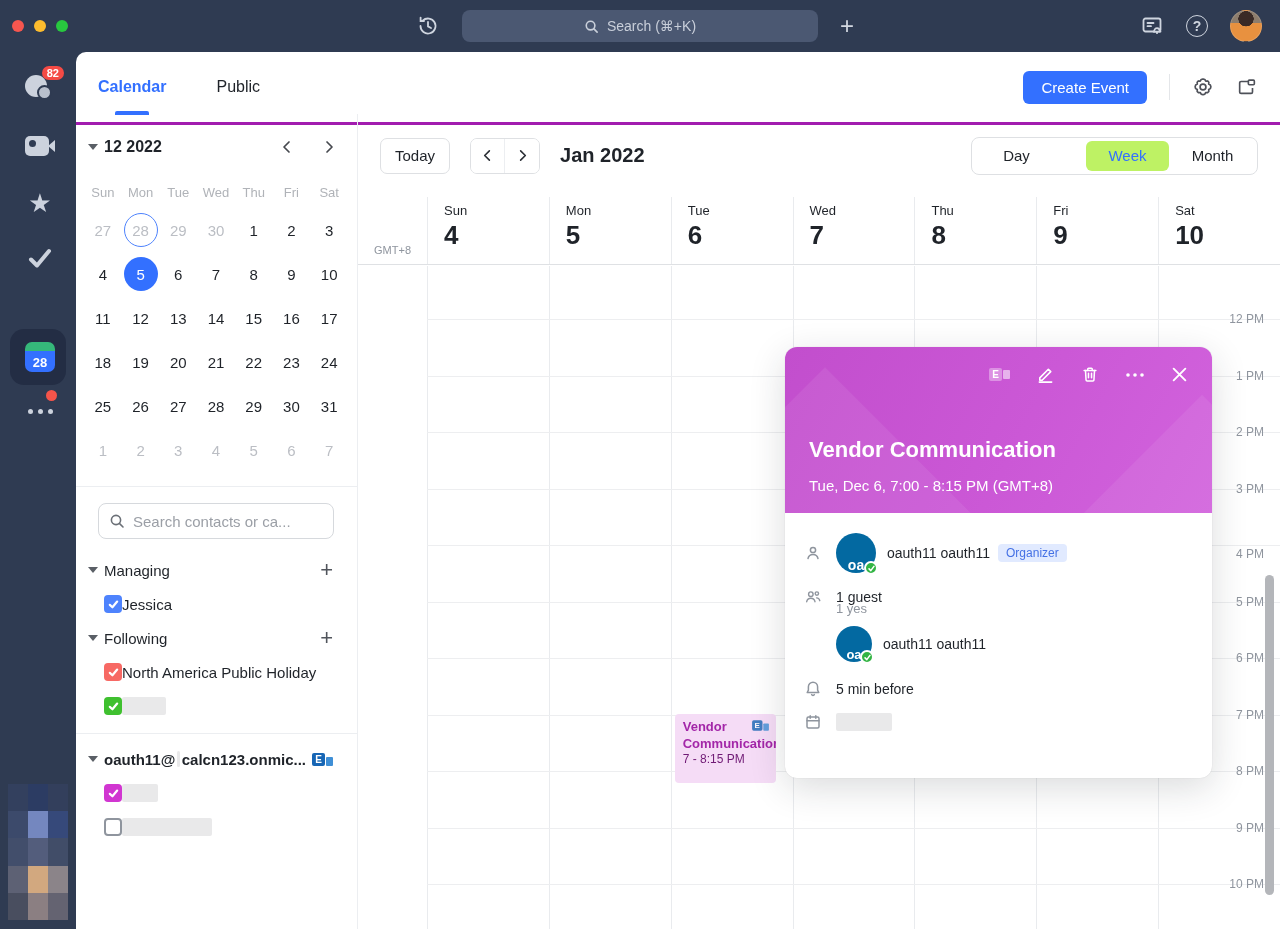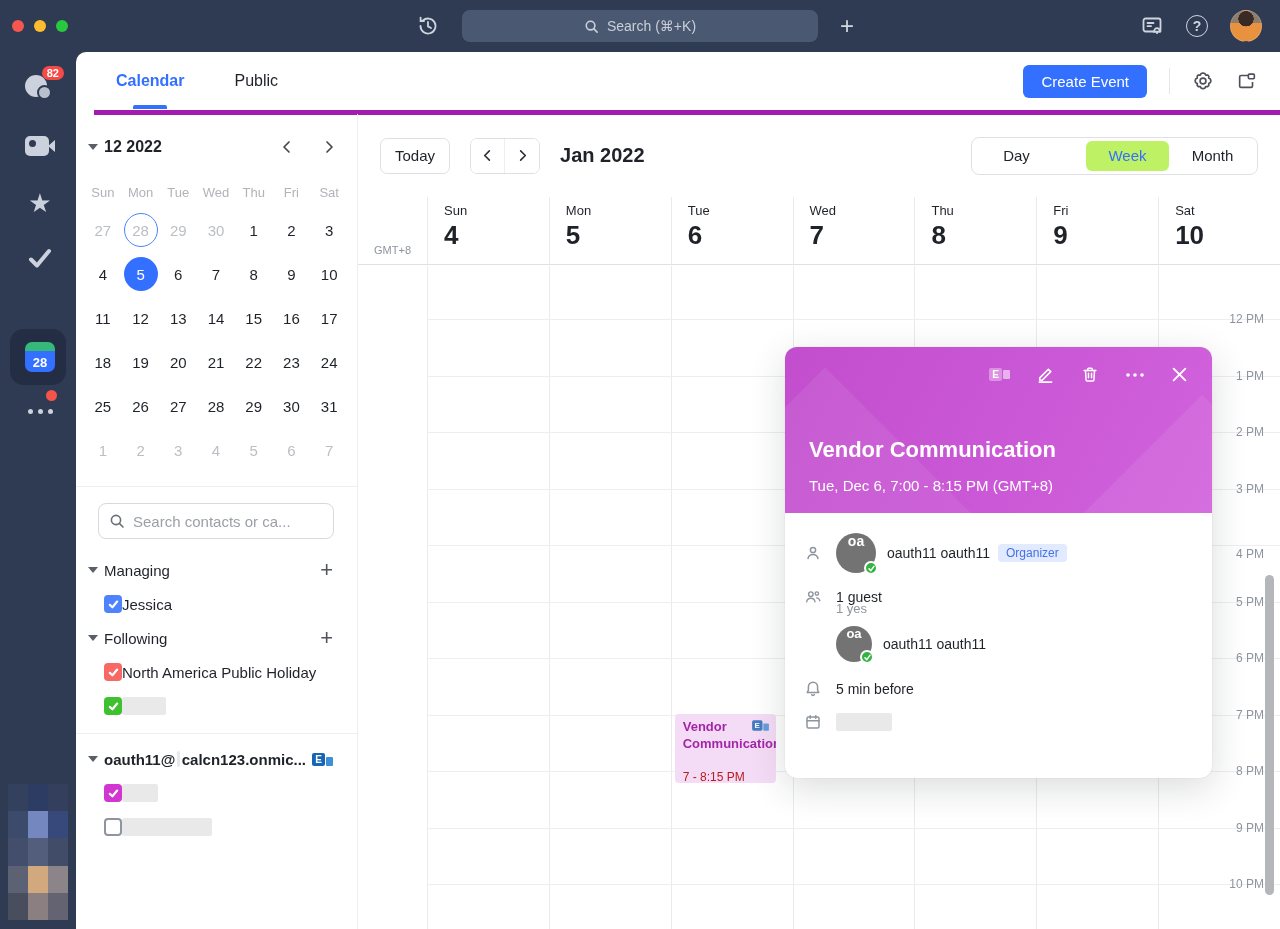--- a/index.html
+++ b/index.html
@@ -35,21 +35,21 @@
   .cam-glyph .horn { position:absolute; right:0; top:4px; width:0; height:0; border-right:7px solid #ccd2dd; border-top:6px solid transparent; border-bottom:6px solid transparent; }
   .star-glyph { font-size:26px; line-height:26px; color:#ccd2dd; }
   .cal-tile { width:30px; height:30px; border-radius:7px; background:linear-gradient(180deg,#35b87a 0 30%,#3370ff 30% 100%); color:#fff; font-size:13px; font-weight:700; display:flex; align-items:flex-end; justify-content:center; padding-bottom:2px; }
   .dots-glyph { position:relative; width:30px; height:16px; display:flex; gap:5px; align-items:flex-end; justify-content:center; }
   .dots-glyph i { width:5px; height:5px; border-radius:50%; background:#ccd2dd; }
   .dots-glyph .reddot { position:absolute; right:-2px; top:-8px; width:11px; height:11px; border-radius:50%; background:#f5544a; }
   .mosaic { position:absolute; left:8px; top:732px; width:60px; height:136px; display:grid; grid-template-columns:repeat(3,1fr); }
 
   
   .main { position:absolute; left:76px; top:52px; right:0; bottom:0; background:#fff; border-top-left-radius:10px; overflow:hidden; }
-  .app-header { position:relative; height:63px; border-bottom:5px solid #a21caf; display:flex; align-items:center;margin-left:18px; }
+  .app-header { position:relative; height:73px; border-bottom:3px solid #a21caf; display:flex; align-items:center; }
   .tab { font-size:16px; cursor:pointer; position:relative; }
   .tab.calendar { margin-left:22px; color:#3370ff; font-weight:700; }
   .tab.calendar::after { content:""; position:absolute; left:50%; transform:translateX(-50%); bottom:-19px; width:34px; height:4px; border-radius:2px 2px 0 0; background:#3370ff; }
   .tab.rooms { margin-left:50px; color:#1f2329; font-weight:400; }
   .hdr-right { position:absolute; right:22px; display:flex; align-items:center; gap:22px; }
   .create-btn { background:#3370ff; color:#fff; font-size:15px; border:none; border-radius:6px; padding:8px 18px; cursor:pointer; }
   .vdiv { width:1px; height:26px; background:#e4e6e9; }
   .ghost-ic { color:#4e5159; cursor:pointer; display:flex; }
 
   .content { position:absolute; top:62px; left:0; right:0; bottom:0; display:flex; }
@@ -108,36 +108,36 @@
   .dh-num { font-size:26px; font-weight:700; color:#1f2329; margin-top:2px; }
 
   .grid { position:absolute; top:152px; left:0; right:0; bottom:0; overflow:hidden; }
   .grid-cols { position:absolute; inset:0; display:flex; }
   .grid-cols .gutter { width:69px; flex:none; }
   .grid-cols .col { flex:1; border-left:1px solid #e9ebee; }
   .hline { position:absolute; left:69px; right:0; height:1px; background:#edeef0; }
   .hlabel { position:absolute; right:16px; font-size:12px; color:#8f959e; transform:translateY(-50%); }
   .event-block { position:absolute; left:calc(69px + (100% - 69px)*2/7 + 4px); width:calc((100% - 69px)/7 - 21px); top:448px; height:69px; background:#f5dcf6; border-radius:4px; padding:4px 6px 0 8px; cursor:pointer; overflow:hidden; }
   .event-block .t { font-size:13px; font-weight:700; color:#a326a8; line-height:17px; }
-  .event-block .tm { font-size:12px; color:#b91c1c; margin-top:18px; }
+  .event-block .tm { font-size:12px; color:#701a75; margin-top:0; }
   .event-block .ex-icon { position:absolute; right:5px; top:5px; transform:scale(.8); opacity:.8; }
 
   
   .popup { position:absolute; left:785px; top:347px; width:427px; height:431px; background:#fff; border-radius:12px; box-shadow:0 10px 36px rgba(31,35,41,.16), 0 0 1px rgba(31,35,41,.2); z-index:20; overflow:hidden; }
   .pop-head { position:relative; height:166px; background:linear-gradient(118deg,#c24ecd 0%,#cb58d6 55%,#d263dd 100%); padding:24px; overflow:hidden; }
   .pop-head::before { content:""; position:absolute; width:240px; height:240px; background:rgba(255,255,255,.07); transform:rotate(45deg); left:-80px; top:70px; }
   .pop-head::after { content:""; position:absolute; width:300px; height:300px; background:rgba(255,255,255,.07); transform:rotate(45deg); right:-140px; top:110px; }
   .pop-icons { position:absolute; top:18px; right:24px; display:flex; align-items:center; gap:26px; z-index:2; }
   .pop-icons .ic { color:#fff; cursor:pointer; display:flex; align-items:center; }
   .pop-title { position:absolute; left:24px; top:90px; color:#fff; font-size:22px; font-weight:700; z-index:2; }
   .pop-date { position:absolute; left:24px; top:130px; color:#fff; font-size:15px; z-index:2; }
   .pop-body { padding:20px 24px 0 20px; }
   .prow { display:flex; align-items:center; margin-bottom:16px; }
   .prow .licon { width:16px; flex:none; color:#8f959e; display:flex; margin-right:15px; }
-  .av { position:relative; border-radius:50%; background:#737373; color:#fff; font-weight:700; display:flex; align-items:flex-start; justify-content:center; flex:none; }
+  .av { position:relative; border-radius:50%; background:#0369a1; color:#fff; font-weight:700; display:flex; align-items:flex-end; justify-content:center; flex:none; }
   .av .chk { position:absolute; right:-2px; bottom:-2px; width:14px; height:14px; border-radius:50%; background:#32b443; border:2px solid #fff; display:flex; align-items:center; justify-content:center; }
   .av40 { width:40px; height:40px; font-size:14px; }
   .av36 { width:36px; height:36px; font-size:13px; }
   .pname { font-size:14px; color:#1f2329; margin-left:11px; }
   .org-badge { margin-left:8px; background:#e1eaff; color:#4571e5; font-size:12px; border-radius:4px; padding:2px 8px; }
   .gray { color:#8f959e; font-size:13px; }
   .guest-sub { margin:-10px 0 10px 31px; }
   .guest-row { display:flex; align-items:center; margin:0 0 18px 31px; }
   .ptext { font-size:14px; color:#1f2329; }
 

